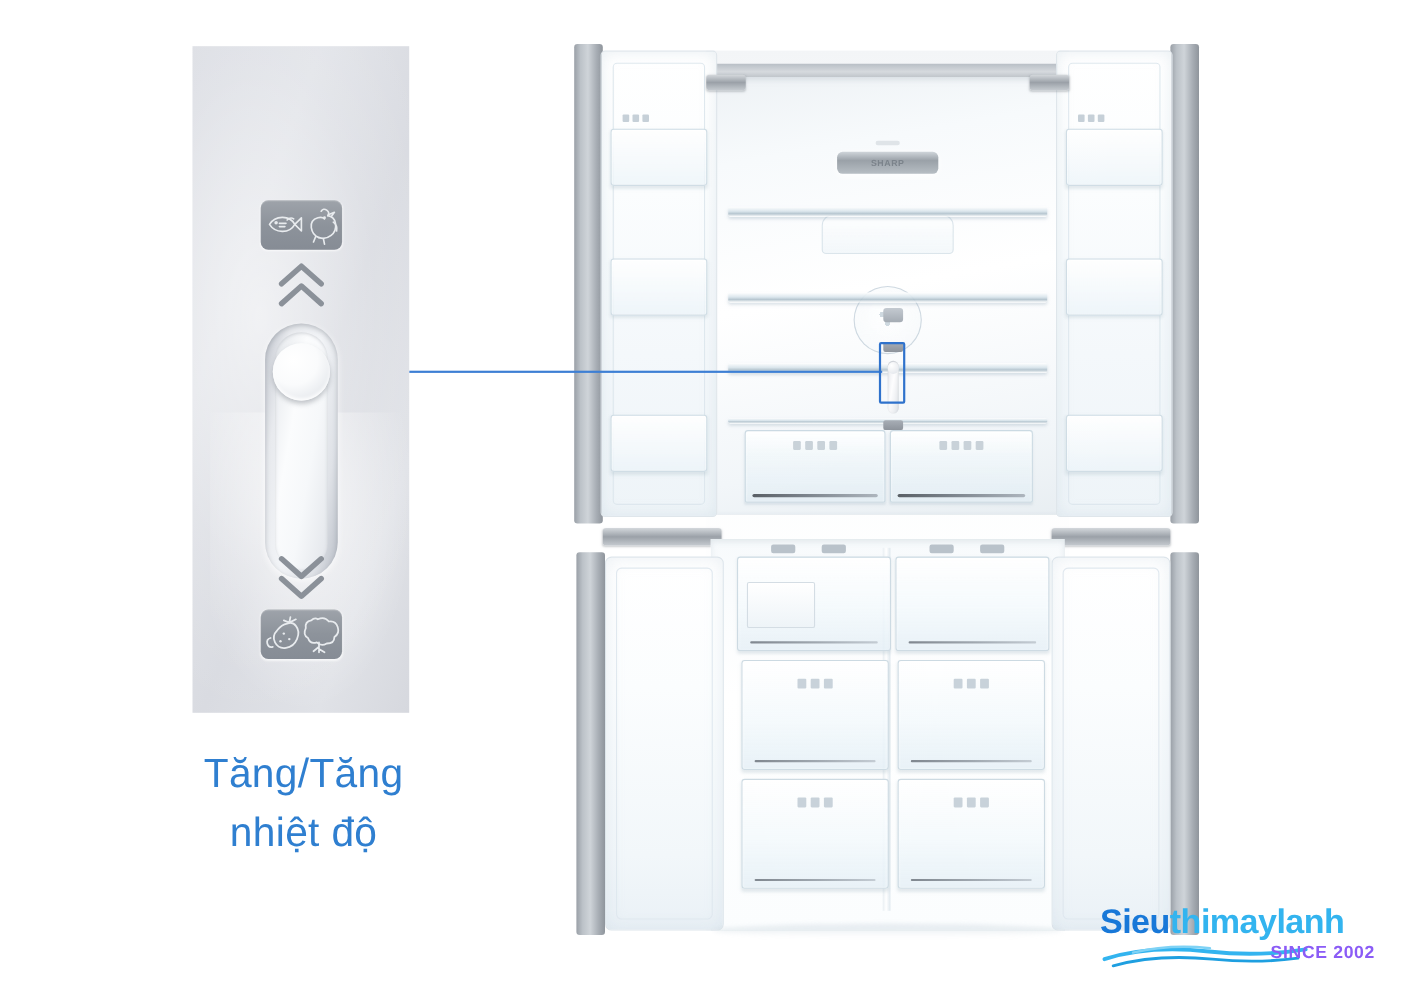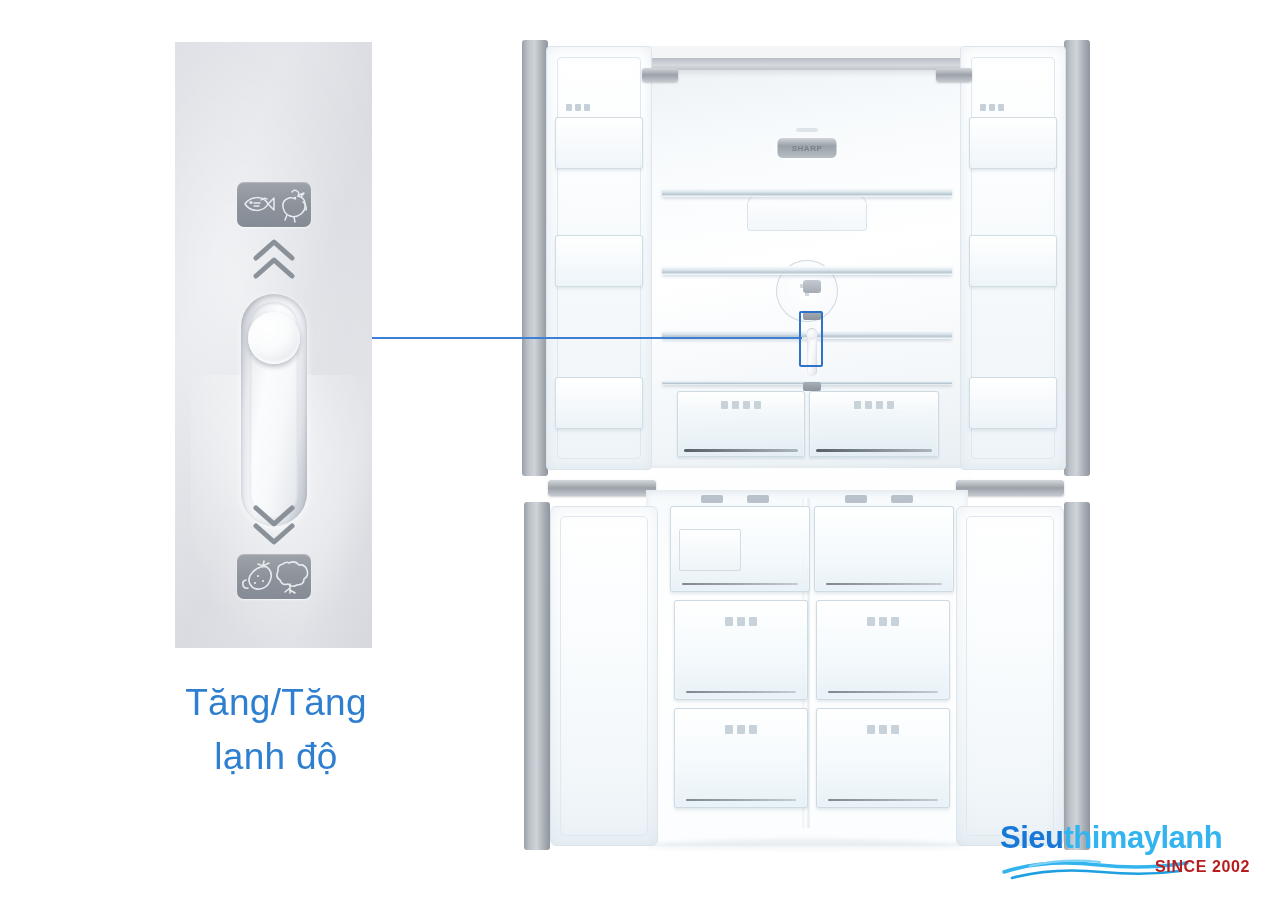--- a/index.html
+++ b/index.html
@@ -88,21 +88,21 @@
     letter-spacing: .3px;
   }
 
   
   .logo { position: absolute; left: 1000px; top: 822px; width: 252px; height: 64px; }
   .logo-word { font-size: 31px; font-weight: 700; letter-spacing: -.5px; line-height: 1; white-space: nowrap; }
   .logo-word .a { color: #1878d8; }
   .logo-word .b { color: #33b4ef; }
   .logo-since {
     position: absolute; right: 2px; top: 36px;
-    font-size: 16px; font-weight: 700; color: #b91c1c; letter-spacing: .6px;
+    font-size: 16px; font-weight: 700; color: #8b5cf6; letter-spacing: .6px;
   }
   .logo-wave { position: absolute; left: 2px; top: 30px; width: 190px; height: 28px; }
 
   
   .fridge { position: absolute; left: 522px; top: 28px; width: 568px; height: 820px; }
 
   .cab-body {
     position: absolute; left: 120px; top: 18px; width: 330px; height: 800px;
     background: linear-gradient(180deg,#f3f5f7 0%,#fbfcfd 18%,#ffffff 70%,#f6f8fa 100%);
   }
@@ -113,21 +113,21 @@
     background: linear-gradient(170deg,#eef2f5 0%,#f7fafc 18%,#ffffff 48%,#f2f6f9 82%,#e8eef2 100%);
     box-shadow: inset 0 2px 6px rgba(160,172,184,.35);
   }
   .cavity-top-rail {
     position: absolute; left: 124px; top: 30px; width: 322px; height: 16px;
     background: linear-gradient(180deg,#b9bfc6 0%,#d6dade 45%,#aeb4bb 100%);
     border-radius: 2px;
   }
   .sharp-badge {
     position: absolute; left: 50%; transform: translateX(-50%); top: 68px;
-    width: 59px; height: 20px; border-radius: 5px;
+    width: 92px; height: 20px; border-radius: 5px;
     background: linear-gradient(180deg,#cfd5da 0%,#9aa1a8 40%,#b7bec4 100%);
     box-shadow: 0 2px 8px rgba(255,255,255,.9);
     display:flex; align-items:center; justify-content:center;
   }
   .sharp-badge span { font-size: 8px; font-weight: 700; color: #7b838b; letter-spacing: .5px; }
   .badge-dot {
     position:absolute; left:50%; transform:translateX(-50%); top:58px;
     width:22px; height:4px; border-radius:2px; background:#dfe4e8;
   }
 
@@ -526,21 +526,21 @@
         <g fill="none" stroke="#e8ebee" stroke-width="1.6" stroke-linecap="round" stroke-linejoin="round">
           <path d="M52 9 q6 -3 10 2 q6 -1 8 5 q2 6 -3 9 q0 6 -7 6 q-5 3 -9 -1 q-6 2 -8 -4 q-5 -3 -2 -9 q-1 -6 5 -7 q3 -3 6 -1 Z"></path>
           <path d="M53 30 l0 9 M53 34 l-5 4 M53 36 l5 3"></path>
         </g>
       </svg>
     </div>
   </div>
 
   <div class="caption">
     <div>Tăng/Tăng</div>
-    <div>lạnh độ</div>
+    <div>nhiệt độ</div>
   </div>
 
   <div class="logo">
     <div class="logo-word"><span class="a">Sieu</span><span class="b">thimaylanh</span></div>
     <svg class="logo-wave" viewBox="0 0 190 28" xmlns="http://www.w3.org/2000/svg">
       <path d="M2 20 q40 -13 95 -7 q45 5 88 -2" fill="none" stroke="#33b4ef" stroke-width="3.5" stroke-linecap="round"></path>
       <path d="M10 26 q40 -11 90 -6 q42 4 78 -1" fill="none" stroke="#1e9fe0" stroke-width="2.6" stroke-linecap="round"></path>
       <path d="M28 14 q34 -8 70 -4" fill="none" stroke="#7fd2f5" stroke-width="2.2" stroke-linecap="round"></path>
     </svg>
     <div class="logo-since">SINCE 2002</div>

